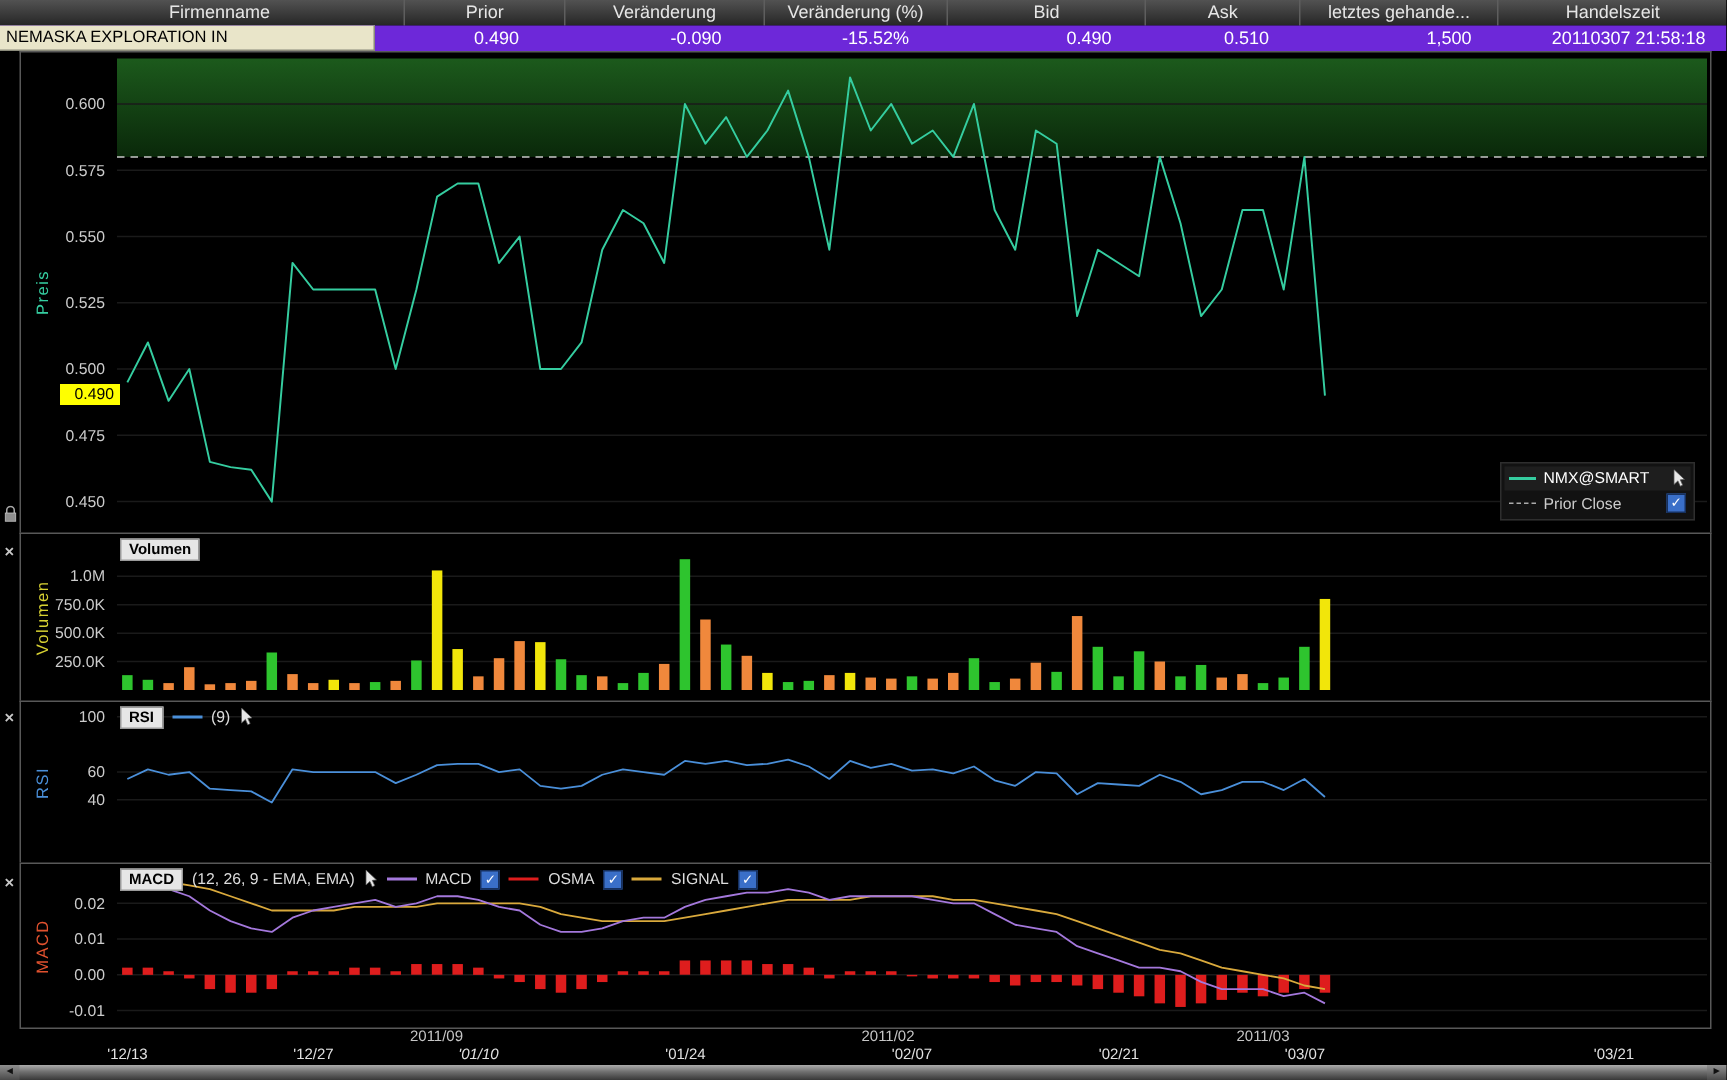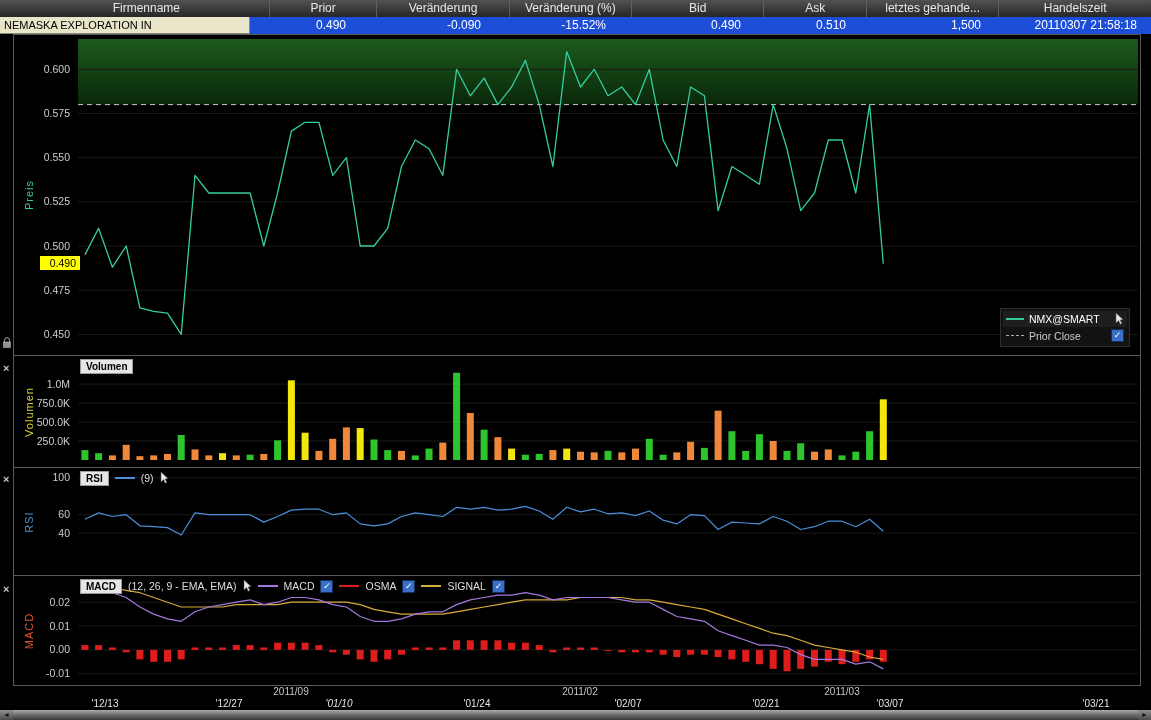--- a/index.html
+++ b/index.html
@@ -6,21 +6,21 @@
   body{width:1151px;height:720px;background:#000;position:relative;overflow:hidden;
        font-family:"Liberation Sans",sans-serif;color:#fff;}
   svg text{font-family:"Liberation Sans",sans-serif;}
 
   
   #ticker-header{position:absolute;top:0;left:0;right:0;height:17px;display:flex;
     background:linear-gradient(#525252,#262626);}
   .th{font-size:12px;color:#e6e6e6;text-align:center;line-height:17px;
       border-left:1px solid #5e5e5e;box-sizing:border-box;white-space:nowrap;overflow:hidden;}
   .th:first-child{border-left:none;margin-left:24px;}
-  #ticker-values{position:absolute;top:17px;left:0;right:0;height:17px;display:flex;background:#1d4ed8;}
+  #ticker-values{position:absolute;top:17px;left:0;right:0;height:17px;display:flex;background:#6d28d9;}
   .tv{font-size:12px;color:#fff;text-align:right;line-height:17px;padding-right:14px;
       box-sizing:border-box;white-space:nowrap;overflow:hidden;}
   .tv.company{background:#E9E5C9;color:#000;text-align:left;padding:0 4px;font-size:11px;
       border-right:1px solid #8a8a7a;border-bottom:1px solid #8a8a7a;}
   .c0{width:250px}.c1{width:110px}.c2{width:135px}.c3{width:125px}
   .c4{width:135px}.c5{width:105px}.c6{width:135px}.c7{width:156px}
 
   
   #chart-region{position:absolute;top:34px;left:0;right:0;bottom:0;background:#000;}
   .panel{position:absolute;left:13px;width:1128px;box-sizing:border-box;
@@ -51,21 +51,21 @@
   .lrow{display:flex;align-items:center;gap:5px;padding:2px 3px;font-size:10.5px;white-space:nowrap;}
   .lrow.hl{background:#1e1e1e;}
   .lsample{display:inline-block;width:18px;height:2px;background:#888;flex:none;}
   .lsample.dashed{height:0;background:none;border-top:1px dashed #aaa;}
   .ltext{flex:1;color:#fff;}
   .ltext.dim{color:#ccc;}
 
   .close-btn{position:absolute;left:3px;font-size:11px;color:#c8c8c8;line-height:10px;font-weight:bold;}
 
   #xaxis-months{position:absolute;left:0;right:0;top:652px;height:12px;}
-  #xaxis-days{position:absolute;left:0;right:0;top:664px;height:12px;margin-left:20px;}
+  #xaxis-days{position:absolute;left:0;right:0;top:664px;height:12px;}
   .xlbl{position:absolute;width:60px;text-align:center;font-size:10px;color:#e2e2e2;white-space:nowrap;}
   .xlbl.month{color:#c6c6c6;}
 
   #hscrollbar{position:absolute;left:0;right:0;bottom:0;height:10px;
       background:linear-gradient(#ABABAB,#707070 45%,#383838);}
   .sbtn{position:absolute;top:0;width:13px;height:10px;font-size:7px;line-height:10px;
       text-align:center;color:#111;background:linear-gradient(#909090,#4a4a4a);}
   .sbtn.left{left:0;}
   .sbtn.right{right:0;}
 </style>
@@ -341,21 +341,21 @@
         <span class="pparams">OSMA</span>
         <span class="checkbox">✓</span>
         <span class="sample" style="background: rgb(217, 169, 60);"></span>
         <span class="pparams">SIGNAL</span>
         <span class="checkbox">✓</span>
       </div>
     </div>
 
     <div id="xaxis-months">
         <span class="xlbl month" style="left: 261px;">2011/09</span>
-        <span class="xlbl month" style="left: 550px;">2011/02</span>
+        <span class="xlbl month" style="left: 562px;">2011/02</span>
         <span class="xlbl month" style="left: 812px;">2011/03</span>
       </div>
     <div id="xaxis-days">
         <span class="xlbl" style="left: 55px;">'12/13</span>
         <span class="xlbl" style="left: 179px;">'12/27</span>
         <span class="xlbl" style="left: 289px; font-style: italic;">'01/10</span>
         <span class="xlbl" style="left: 427px;">'01/24</span>
         <span class="xlbl" style="left: 578px;">'02/07</span>
         <span class="xlbl" style="left: 716px;">'02/21</span>
         <span class="xlbl" style="left: 840px;">'03/07</span>

